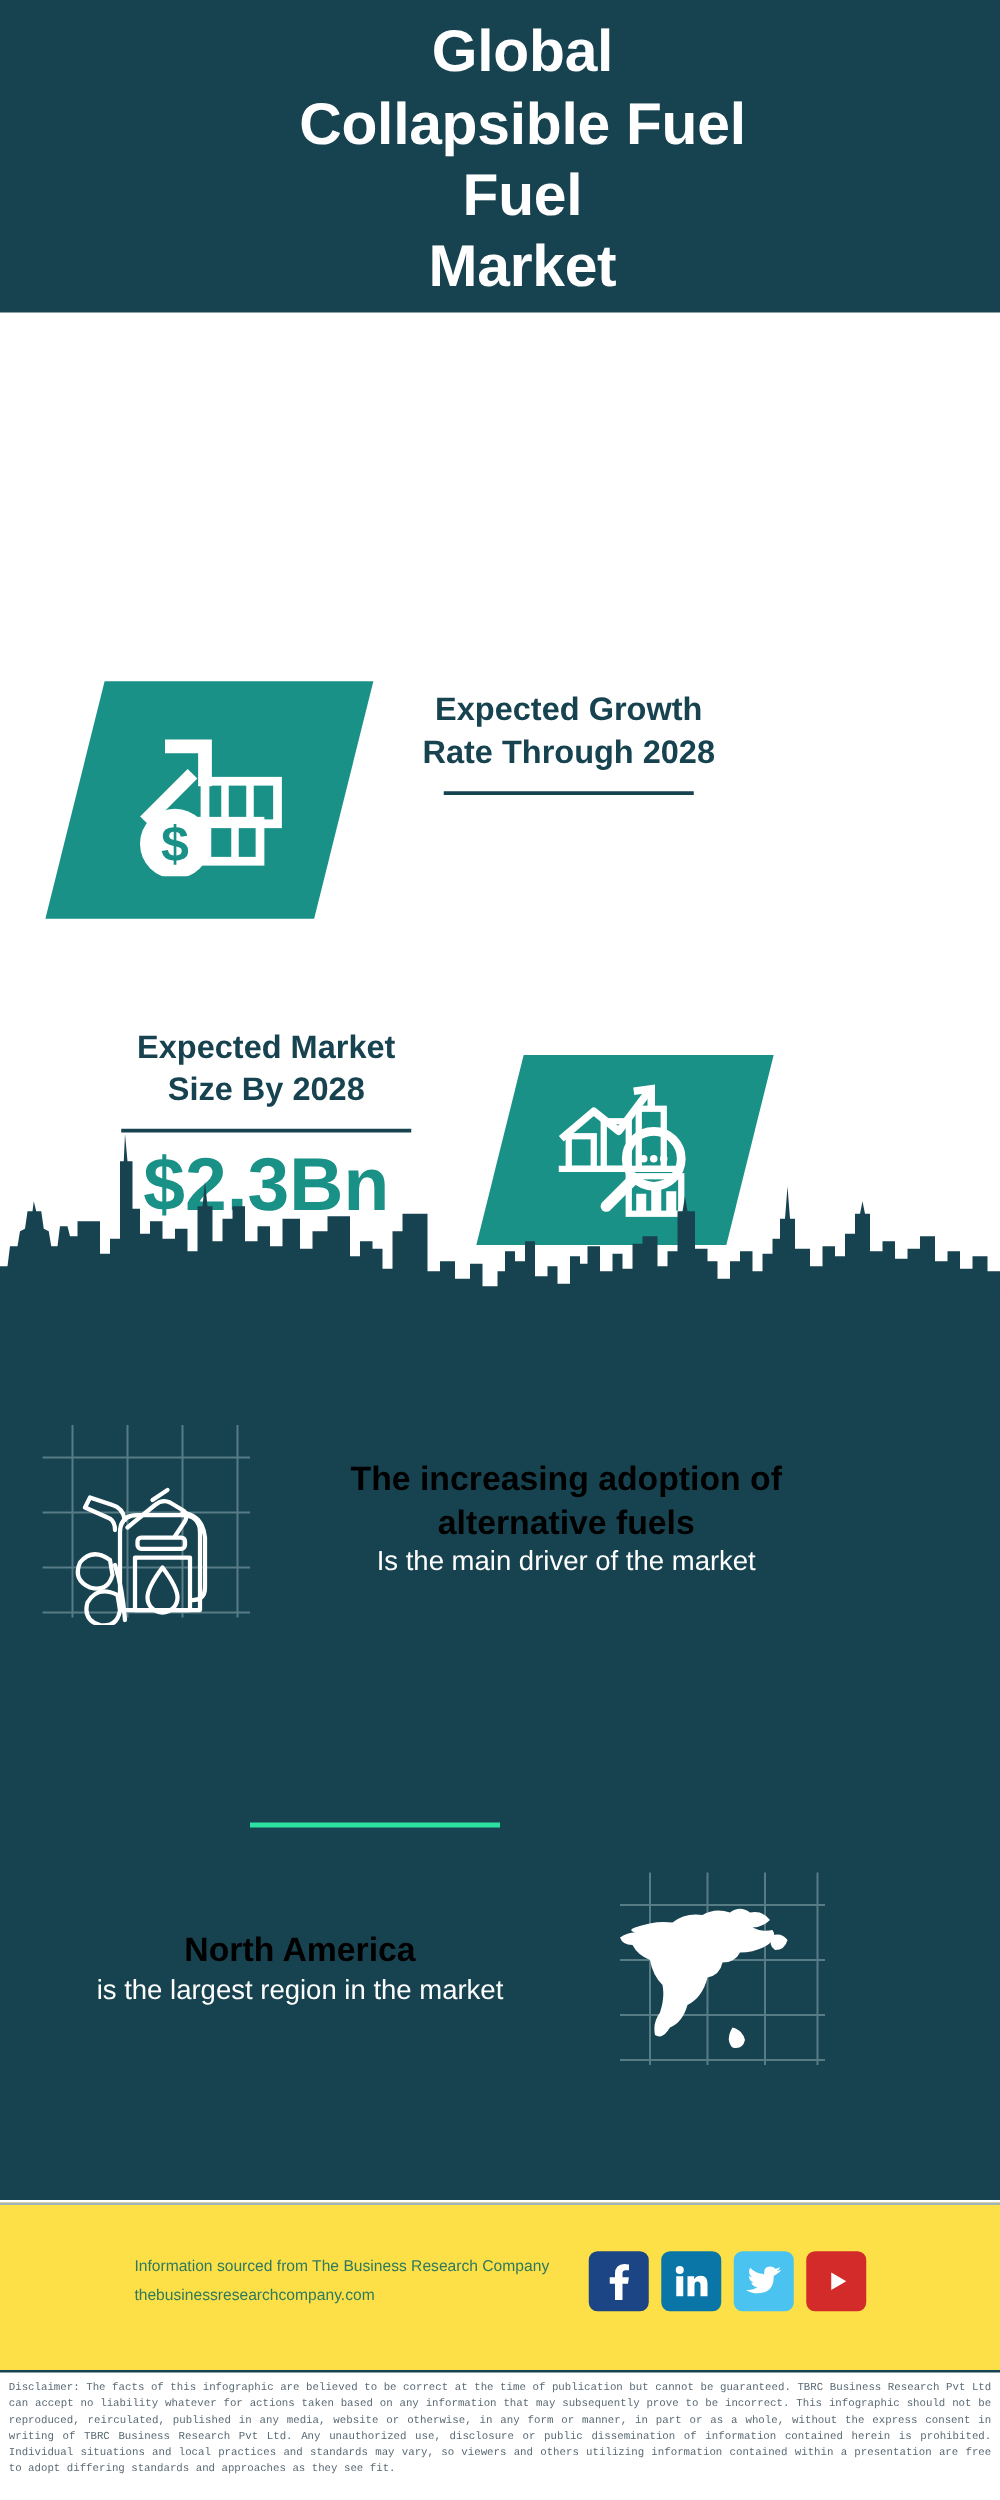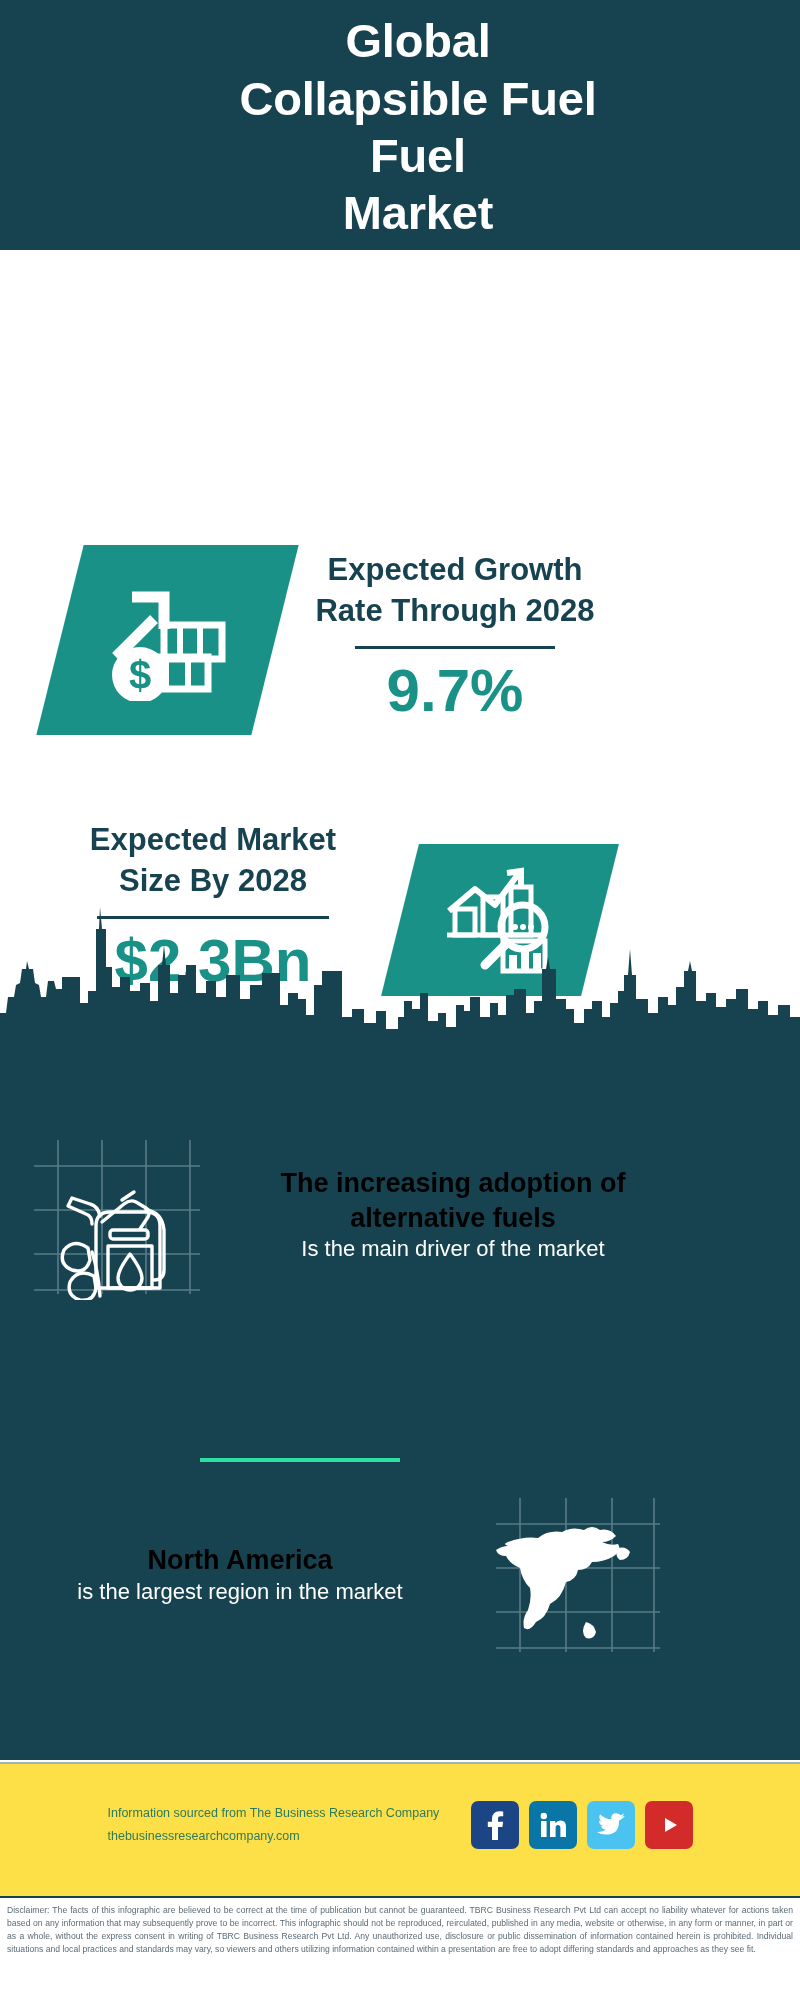--- a/index.html
+++ b/index.html
@@ -37,21 +37,21 @@
     position:absolute;
     background:#1a9187;
     transform:skewX(-14deg);
     display:flex; align-items:center; justify-content:center;
   }
   .para > svg { transform:skewX(14deg); }
 
   
   .stat-label {
     color:#174350;
-    font-size:31px;
+    font-size:26px;
     font-weight:bold;
     line-height:1.32;
     text-align:center;
   }
   .rule {
     height:3px; background:#174350; margin:14px auto 10px auto;
   }
   .stat-value {
     color:#1a9187;
     font-size:60px;
@@ -116,20 +116,21 @@
   .socials { display:flex; gap:10px; }
   .social {
     width:48px; height:48px; border-radius:7px;
     display:flex; align-items:center; justify-content:center;
   }
 
   .disclaimer {
     position:absolute; left:0; top:1896px; width:800px; height:104px;
     background:#ffffff; border-top:2px solid #174350;
     padding:6px 4px 0 4px;
+    font-family:Liberation Mono, monospace;
   }
   .disclaimer p {
     color:#5b6b75; font-size:8.6px; line-height:1.52;
     text-align:justify; padding:0 3px;
   }
 </style>
 </head>
 <body>
 
 <div class="header">
@@ -157,21 +158,20 @@
       <text x="38" y="110" font-family="'Liberation Sans',sans-serif" font-size="40" font-weight="bold" fill="#1a9187" text-anchor="middle">$</text>
     </svg>
   </div>
 
   <div id="growth-text">
     <div class="stat-label">
       <span>Expected Growth</span><br>
       <span>Rate Through 2028</span>
     </div>
     <div class="rule"></div>
-    <div class="stat-value">9.7%</div>
   </div>
 
   <div id="size-text">
     <div class="stat-label">
       <span>Expected Market</span><br>
       <span>Size By 2028</span>
     </div>
     <div class="rule"></div>
     <div class="stat-value">$2.3Bn</div>
   </div>

